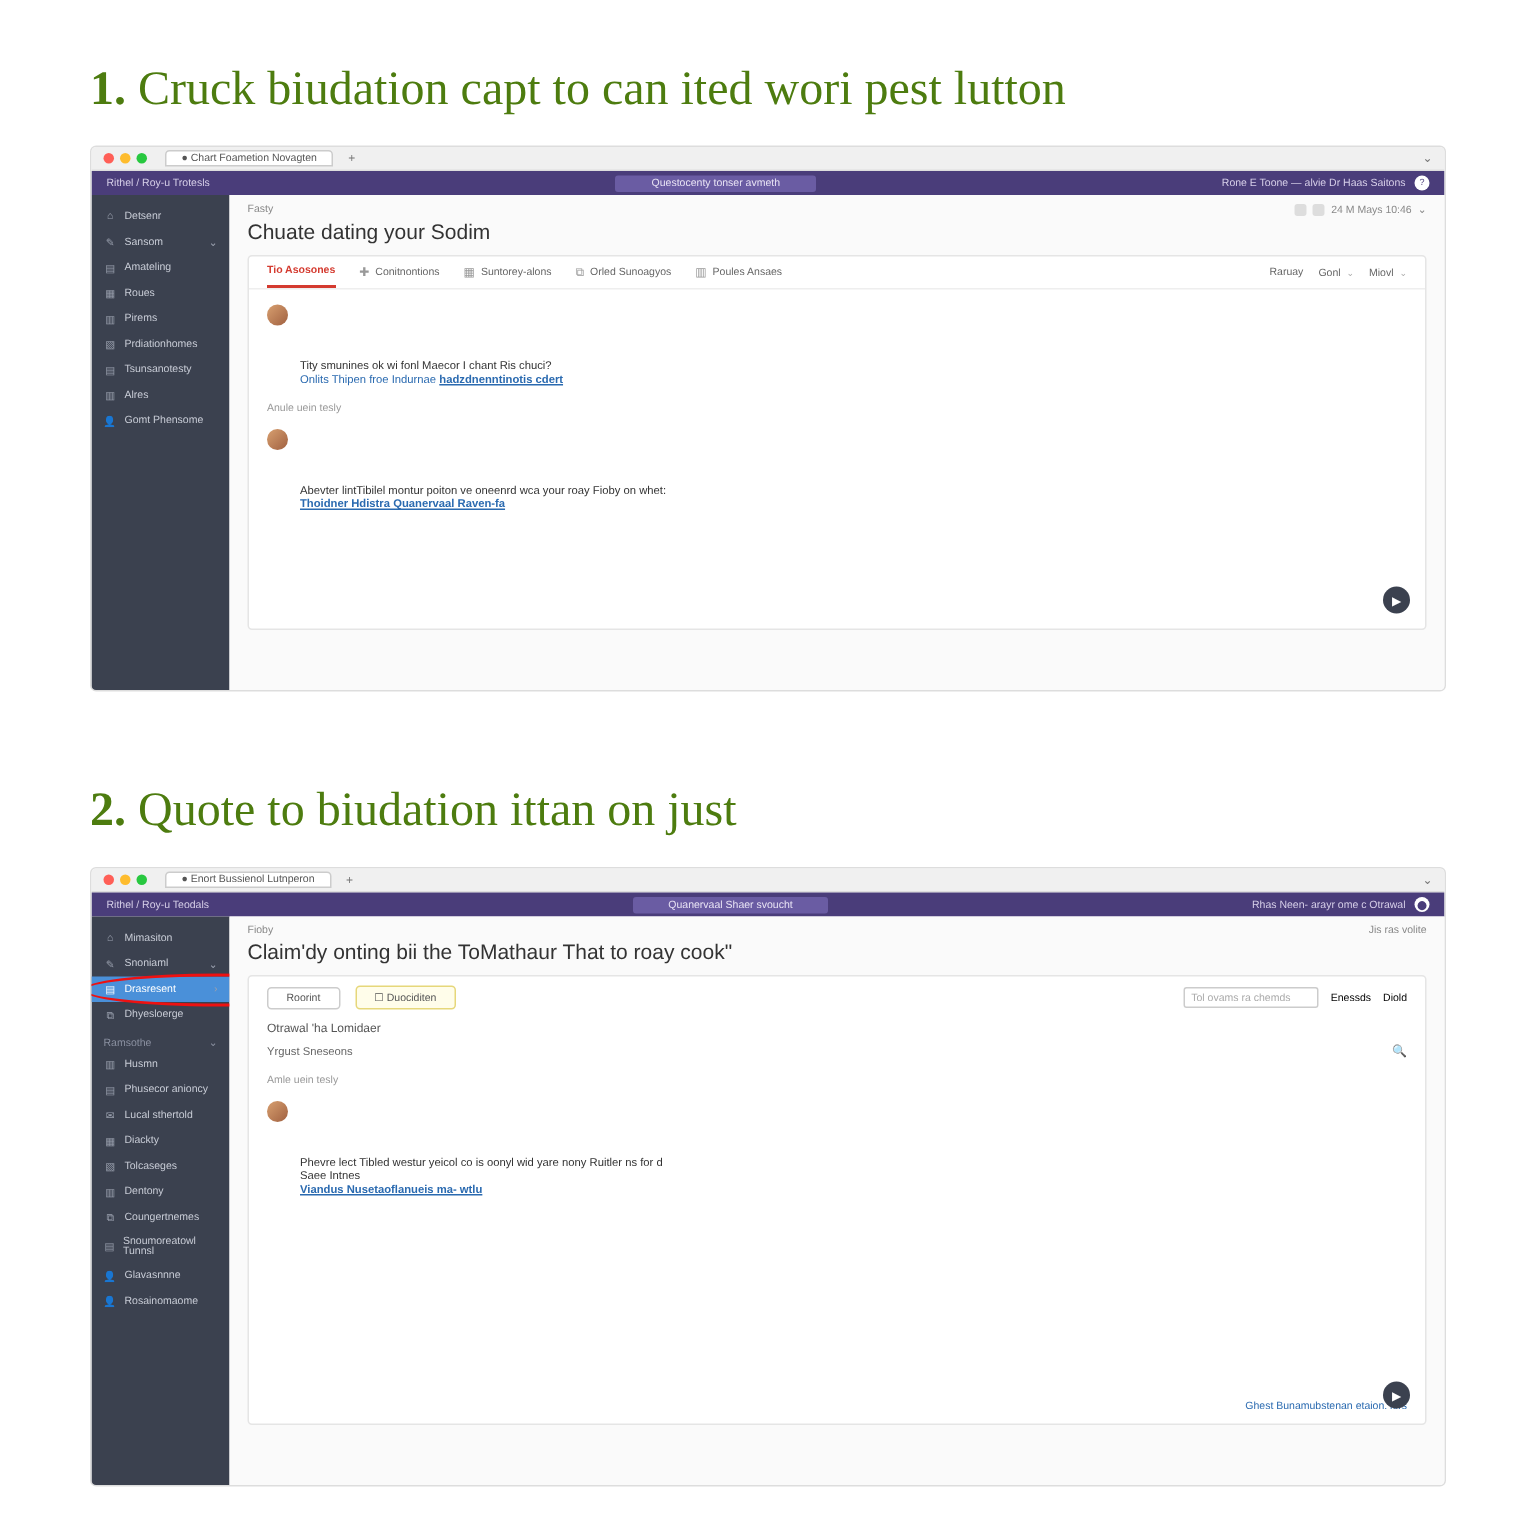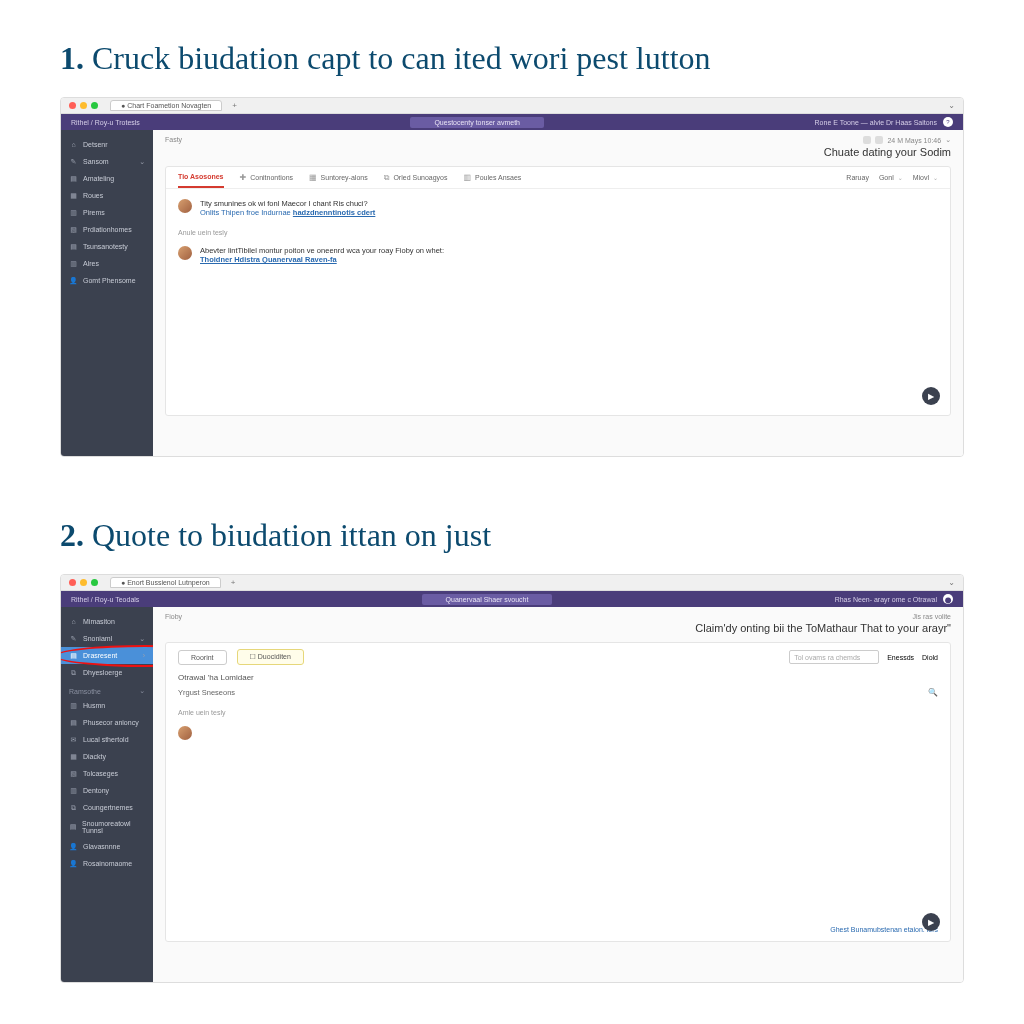--- a/index.html
+++ b/index.html
@@ -1,17 +1,17 @@
 <!DOCTYPE html>
 <html><head>
 <meta charset="utf-8">
 <style>
   * { box-sizing: border-box; margin: 0; padding: 0; }
   body { font-family: Georgia, 'Times New Roman', serif; background: #fff; width: 1024px; padding: 40px 60px; }
-  .step-heading { font-size: 32px; font-weight: 400; margin-bottom: 20px; color: #0c4a6e; }
+  .step-heading { font-size: 32px; font-weight: 400; margin-bottom: 20px; color: #4d7c0f; }
   .step-heading .num { font-weight: 600; }
   .shot-wrap { border: 1px solid #ddd; margin-bottom: 60px; border-radius: 4px; overflow: hidden; }
   .titlebar { height: 16px; background: #f0f0f0; border-bottom: 1px solid #ddd; display: flex; align-items: center; padding: 0 8px; gap: 4px; }
   .dot { width: 7px; height: 7px; border-radius: 50%; }
   .dot.r { background: #ff5f57; } .dot.y { background: #febc2e; } .dot.g { background: #28c840; }
   .tab { font-family: Arial, sans-serif; font-size: 7px; color: #555; background: #fff; border: 1px solid #ccc; border-radius: 3px 3px 0 0; padding: 1px 10px; margin-left: 8px; }
   .tabplus { font-family: Arial; font-size: 8px; color: #777; margin-left: 6px; }
   .chevtab { font-family: Arial; font-size: 8px; color: #777; margin-left: auto; }
   .brandbar { height: 16px; background: #4a3d7a; display: flex; align-items: center; font-family: Arial, sans-serif; font-size: 7px; color: #d6cfe8; padding: 0 10px; }
   .brandbar .bb-left { flex: 0 0 auto; }
@@ -27,41 +27,41 @@
   .sb-item.active { background: #4a90d9; color: #fff; }
   .sb-item.active .ic { color: #fff; }
   .sb-item .chev { margin-left: auto; font-size: 7px; color: #9aa0ae; }
   .sb-head { font-size: 7px; color: #8a90a0; padding: 6px 8px 2px; display: flex; align-items: center; }
   .sb-head .chev { margin-left: auto; }
 
   .main { flex: 1; background: #fafafa; position: relative; }
   .crumb { font-size: 7px; color: #888; padding: 6px 12px 0; display: flex; }
   .crumb .right { margin-left: auto; display: flex; gap: 4px; align-items: center; }
   .crumb .ric { width: 8px; height: 8px; display: inline-block; background: #ddd; border-radius: 2px; }
-  .pageTitle { font-size: 11px; color: #333; padding: 2px 12px 8px; text-align: right; }
+  .pageTitle { font-size: 14px; color: #333; padding: 2px 12px 8px; }
   .card { background: #fff; border: 1px solid #e5e5e5; border-radius: 3px; margin: 0 12px 40px; min-height: 250px; position: relative; }
   .tabs { display: flex; align-items: center; border-bottom: 1px solid #eee; height: 22px; padding: 0 12px; font-size: 7px; color: #666; gap: 16px; }
   .tabs .t { display: flex; align-items: center; gap: 4px; height: 100%; }
   .tabs .t .tic { color: #999; font-size: 8px; }
   .tabs .t.active { color: #d43a2f; border-bottom: 2px solid #d43a2f; font-weight: 600; }
   .tabs .rightbtns { margin-left: auto; display: flex; gap: 10px; font-size: 7px; color: #666; }
   .tabs .rightbtns span .chev { font-size: 6px; color: #aaa; margin-left: 2px; }
 
   .tabs2 { display: flex; align-items: center; padding: 6px 12px 0; gap: 10px; font-size: 7px; }
   .tabs2 .btn { padding: 3px 12px; border: 1px solid #ccc; border-radius: 3px; background: #fff; color: #555; }
   .tabs2 .btn.hl { background: #fffdea; border-color: #e6d77a; }
   .tabs2 .rest { margin-left: auto; display: flex; gap: 8px; align-items: center; }
   .tabs2 .search { width: 90px; height: 14px; border: 1px solid #ccc; border-radius: 2px; font-size: 7px; color: #aaa; padding: 0 4px; display: flex; align-items: center; }
   .subhead { font-size: 8px; color: #555; padding: 8px 12px 0; }
   .subrow { font-size: 7.5px; color: #666; padding: 6px 12px 0; display: flex; align-items: center; }
   .subrow .srch { margin-left: auto; color: #bbb; font-size: 8px; }
 
   .post { display: flex; gap: 8px; padding: 10px 12px 0; font-size: 7.5px; }
   .post .avatar { width: 14px; height: 14px; border-radius: 50%; background: linear-gradient(135deg,#d8a070,#a06040); flex: 0 0 auto; }
-  .post .body { flex: 1; }
+  .post .body { flex: 1; margin-top: 36px; }
   .post .l1 { color: #333; }
   .post .l2 { color: #2a6ab0; }
   .post .l2 u { text-decoration: underline; font-weight: bold; }
   .divlabel { font-size: 7px; color: #999; padding: 12px 12px 0; }
 
   .fab { position: absolute; right: 10px; bottom: 10px; width: 18px; height: 18px; border-radius: 50%; background: #3b414f; color: #fff; display: flex; align-items: center; justify-content: center; font-size: 8px; }
   .footerlink { position: absolute; right: 12px; bottom: 8px; font-size: 7px; color: #2a6ab0; }
 
   
   .annot-wrap { position: relative; }
@@ -283,21 +283,21 @@
           </div>
         </div>
     </div>
     <div class="main">
       <div class="crumb">
         <span>Fioby</span>
         <span class="right">
             <span>Jis ras volite</span>
           </span>
       </div>
-      <div class="pageTitle">Claim'dy onting bii the ToMathaur That to your arayr"</div>
+      <div class="pageTitle">Claim'dy onting bii the ToMathaur That to roay cook"</div>
       <div class="card" style="min-height:300px;">
         <div class="tabs2">
           <span class="btn">Roorint</span>
           <span class="btn hl">
             <span>☐</span>
             <span>Duociditen</span>
           </span>
           <span class="rest">
             <span class="search">Tol ovams ra chemds</span>
             <span>Enessds</span>
@@ -305,19 +305,24 @@
           </span>
         </div>
         <div class="subhead">Otrawal 'ha Lomidaer</div>
         <div class="subrow">
           <span>Yrgust Sneseons</span>
           <span class="srch">🔍</span>
         </div>
         <div class="divlabel">Amle uein tesly</div>
         <div class="post">
           <span class="avatar"></span>
+          <div class="body">
+            <div class="l1">Phevre lect Tibled westur yeicol co is oonyl wid yare nony Ruitler ns for d</div>
+            <div class="l1">Saee  Intnes</div>
+            <div class="l2"><u>Viandus  Nusetaoflanueis ma- wtlu</u></div>
+          </div>
         </div>
         <div class="footerlink">Ghest Bunamubstenan etaion. lors</div>
         <div class="fab">▶</div>
       </div>
     </div>
   </div>
 </div>
 
 </body></html>

